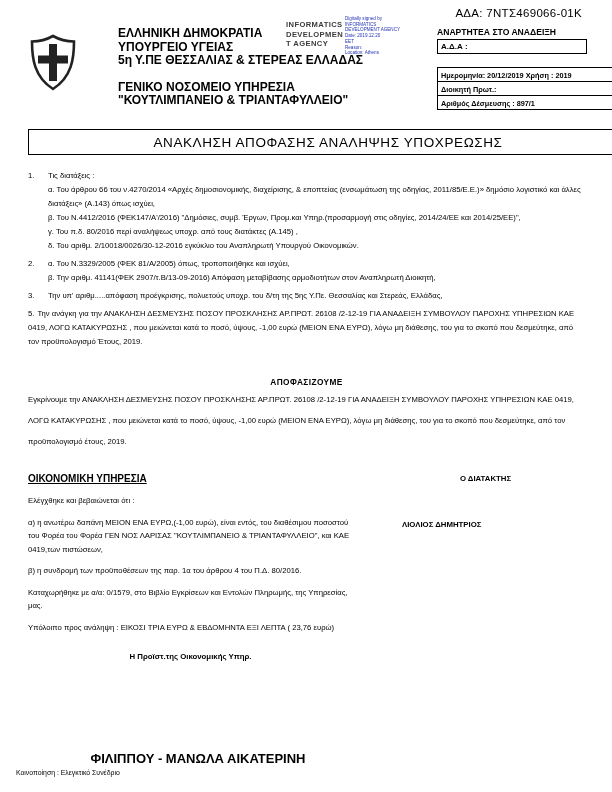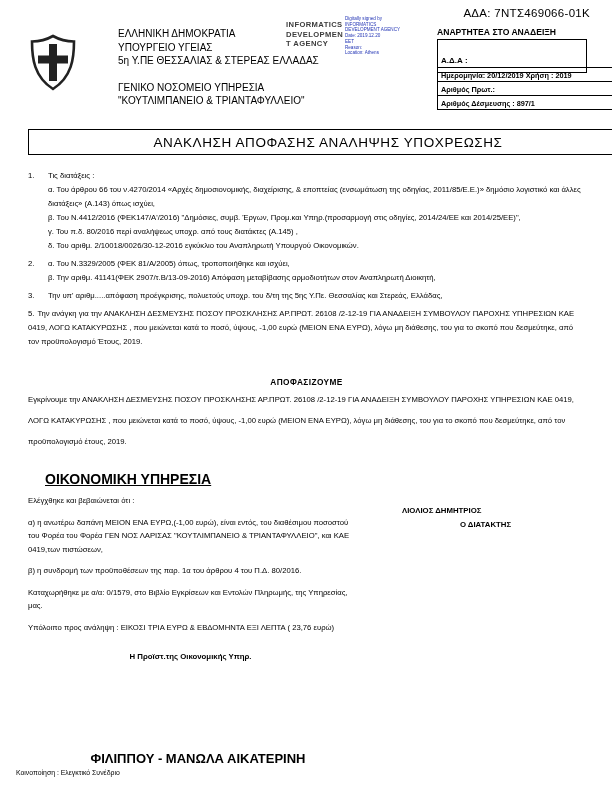--- a/index.html
+++ b/index.html
@@ -6,53 +6,53 @@
   html,body { width:612px; height:792px; }
   body {
     position:relative;
     background:#ffffff;
     color:#000;
     font-family:"Liberation Sans","DejaVu Sans",sans-serif;
     overflow:hidden;
   }
   .abs { position:absolute; }
 
-  #ada-top { top:7px; right:22px; font-size:11.5px; letter-spacing:0.3px; }
+  #ada-top { top:7px; right:30px; font-size:11.5px; letter-spacing:0.3px; }
 
   #emblem { left:30px; top:34px; width:46px; height:58px; }
 
-  #org { left:118px; top:27px; font-size:10px; font-weight:normal; line-height:13.5px; }
+  #org { left:118px; top:27px; font-size:12px; font-weight:bold; line-height:13.5px; }
   #org .org-line { white-space:nowrap; }
   #org .org-gap { margin-top:13px; }
 
   #stamp-agency { left:286px; top:20px; font-size:7.6px; font-weight:bold; color:#3c3c3c; line-height:9.5px; letter-spacing:0.4px; }
   #stamp-sig { left:345px; top:16px; width:72px; font-size:4.6px; line-height:5.7px; color:#2335b5; }
 
   #anartitea { left:437px; top:27px; font-size:8.6px; font-weight:bold; white-space:nowrap; }
-  #ada-box { left:437px; top:39px; width:150px; height:15px; border:1px solid #000; font-size:8px; font-weight:bold; padding:16px 3px; }
+  #ada-box { left:437px; top:39px; width:150px; height:15px; border:1px solid #000; font-size:8px; font-weight:bold; padding:2px 3px; }
   #info-boxes { left:437px; top:68px; width:176px; }
   .info-box { border:1px solid #000; height:15px; font-size:7.3px; font-weight:bold; padding:2.5px 3px; margin-top:-1px; white-space:nowrap; overflow:hidden; }
 
   #title-box { left:28px; top:129px; width:600px; height:26px; border:1px solid #000; text-align:center; font-size:13.5px; line-height:25px; letter-spacing:0.6px; white-space:nowrap; }
 
   #body { left:28px; top:165px; width:557px; font-size:7.7px; line-height:14px; }
   #body .intro { margin-bottom:3px; }
   .item { position:relative; padding-left:20px; margin-top:4px; }
   .item .num { position:absolute; left:0; top:0; }
   .item.flat { padding-left:0; }
   .item.flat .num { position:static; margin-right:3px; }
   .sub { }
 
   #decide-heading { text-align:center; font-weight:bold; font-size:8.3px; margin-top:26px; letter-spacing:0.4px; }
   #decision-para { margin-top:0; line-height:21px; }
 
   #cols { display:flex; margin-top:20px; }
   .col-left { width:325px; }
   .col-right { width:175px; margin-left:45px; font-size:7.8px; }
-  #finance-heading { font-weight:bold; text-decoration:underline; font-size:14px;margin-left:17px; }
+  #finance-heading { font-weight:bold; text-decoration:underline; font-size:10px; }
   .col-left p { margin-top:8px; line-height:13.5px; }
   #finance-head-title { text-align:center; font-weight:bold; margin-top:16px; font-size:7.8px; }
   #orderer-title { text-align:center; font-weight:bold; }
   #orderer-name { font-weight:bold; margin-top:32px; padding-left:4px; }
 
   #finance-head-name { left:28px; top:751px; width:340px; text-align:center; font-weight:bold; font-size:13px; }
   #footer-copy { left:16px; top:769px; font-size:6.9px; }
 </style>
 </head>
 <body>
@@ -90,21 +90,21 @@
   <div>Reason:</div>
   <div>Location: Athens</div>
 </div>
 
 <div class="abs" id="anartitea">ΑΝΑΡΤΗΤΕΑ ΣΤΟ ΑΝΑΔΕΙΞΗ</div>
 <div class="abs" id="ada-box">
   <span>Α.Δ.Α :</span>
 </div>
 <div class="abs" id="info-boxes">
   <div class="info-box">Ημερομηνία: 20/12/2019 Χρήση : 2019</div>
-  <div class="info-box">Αριθμός Πρωτ.:</div>
+  <div class="info-box">Διοικητή Πρωτ.:</div>
   <div class="info-box">Αριθμός Δέσμευσης : 897/1</div>
 </div>
 
 <div class="abs" id="title-box">ΑΝΑΚΛΗΣΗ ΑΠΟΦΑΣΗΣ ΑΝΑΛΗΨΗΣ ΥΠΟΧΡΕΩΣΗΣ</div>
 
 <div class="abs" id="body">
 
   <div class="item">
     <span class="num">1.</span>
     <span>Τις διατάξεις :</span>
@@ -136,20 +136,20 @@
     <div class="col-left">
       <div id="finance-heading">ΟΙΚΟΝΟΜΙΚΗ ΥΠΗΡΕΣΙΑ</div>
       <p>Ελέγχθηκε και βεβαιώνεται ότι :</p>
       <p>α) η ανωτέρω δαπάνη ΜΕΙΟΝ ΕΝΑ ΕΥΡΩ,(-1,00 ευρώ), είναι εντός, του διαθέσιμου ποσοστού του Φορέα του Φορέα ΓΕΝ ΝΟΣ ΛΑΡΙΣΑΣ "ΚΟΥΤΛΙΜΠΑΝΕΙΟ &amp; ΤΡΙΑΝΤΑΦΥΛΛΕΙΟ", και ΚΑΕ 0419,των πιστώσεων,</p>
       <p>β) η συνδρομή των προϋποθέσεων της παρ. 1α του άρθρου 4 του Π.Δ. 80/2016.</p>
       <p>Καταχωρήθηκε με α/α: 0/1579, στο Βιβλίο Εγκρίσεων και Εντολών Πληρωμής, της Υπηρεσίας, μας.</p>
       <p>Υπόλοιπο προς ανάληψη : ΕΙΚΟΣΙ ΤΡΙΑ ΕΥΡΩ &amp; ΕΒΔΟΜΗΝΤΑ ΕΞΙ ΛΕΠΤΑ ( 23,76 ευρώ)</p>
       <div id="finance-head-title">Η Προϊστ.της Οικονομικής Υπηρ.</div>
     </div>
     <div class="col-right">
+      <div id="orderer-title">Ο ΔΙΑΤΑΚΤΗΣ</div>
       <div id="orderer-name">ΛΙΟΛΙΟΣ ΔΗΜΗΤΡΙΟΣ</div>
-      <div id="orderer-title">Ο ΔΙΑΤΑΚΤΗΣ</div>
     </div>
   </div>
 </div>
 
 <div class="abs" id="finance-head-name">ΦΙΛΙΠΠΟΥ - ΜΑΝΩΛΑ ΑΙΚΑΤΕΡΙΝΗ</div>
 <div class="abs" id="footer-copy">Κοινοποίηση : Ελεγκτικό Συνέδριο</div>
 
 </body></html>

